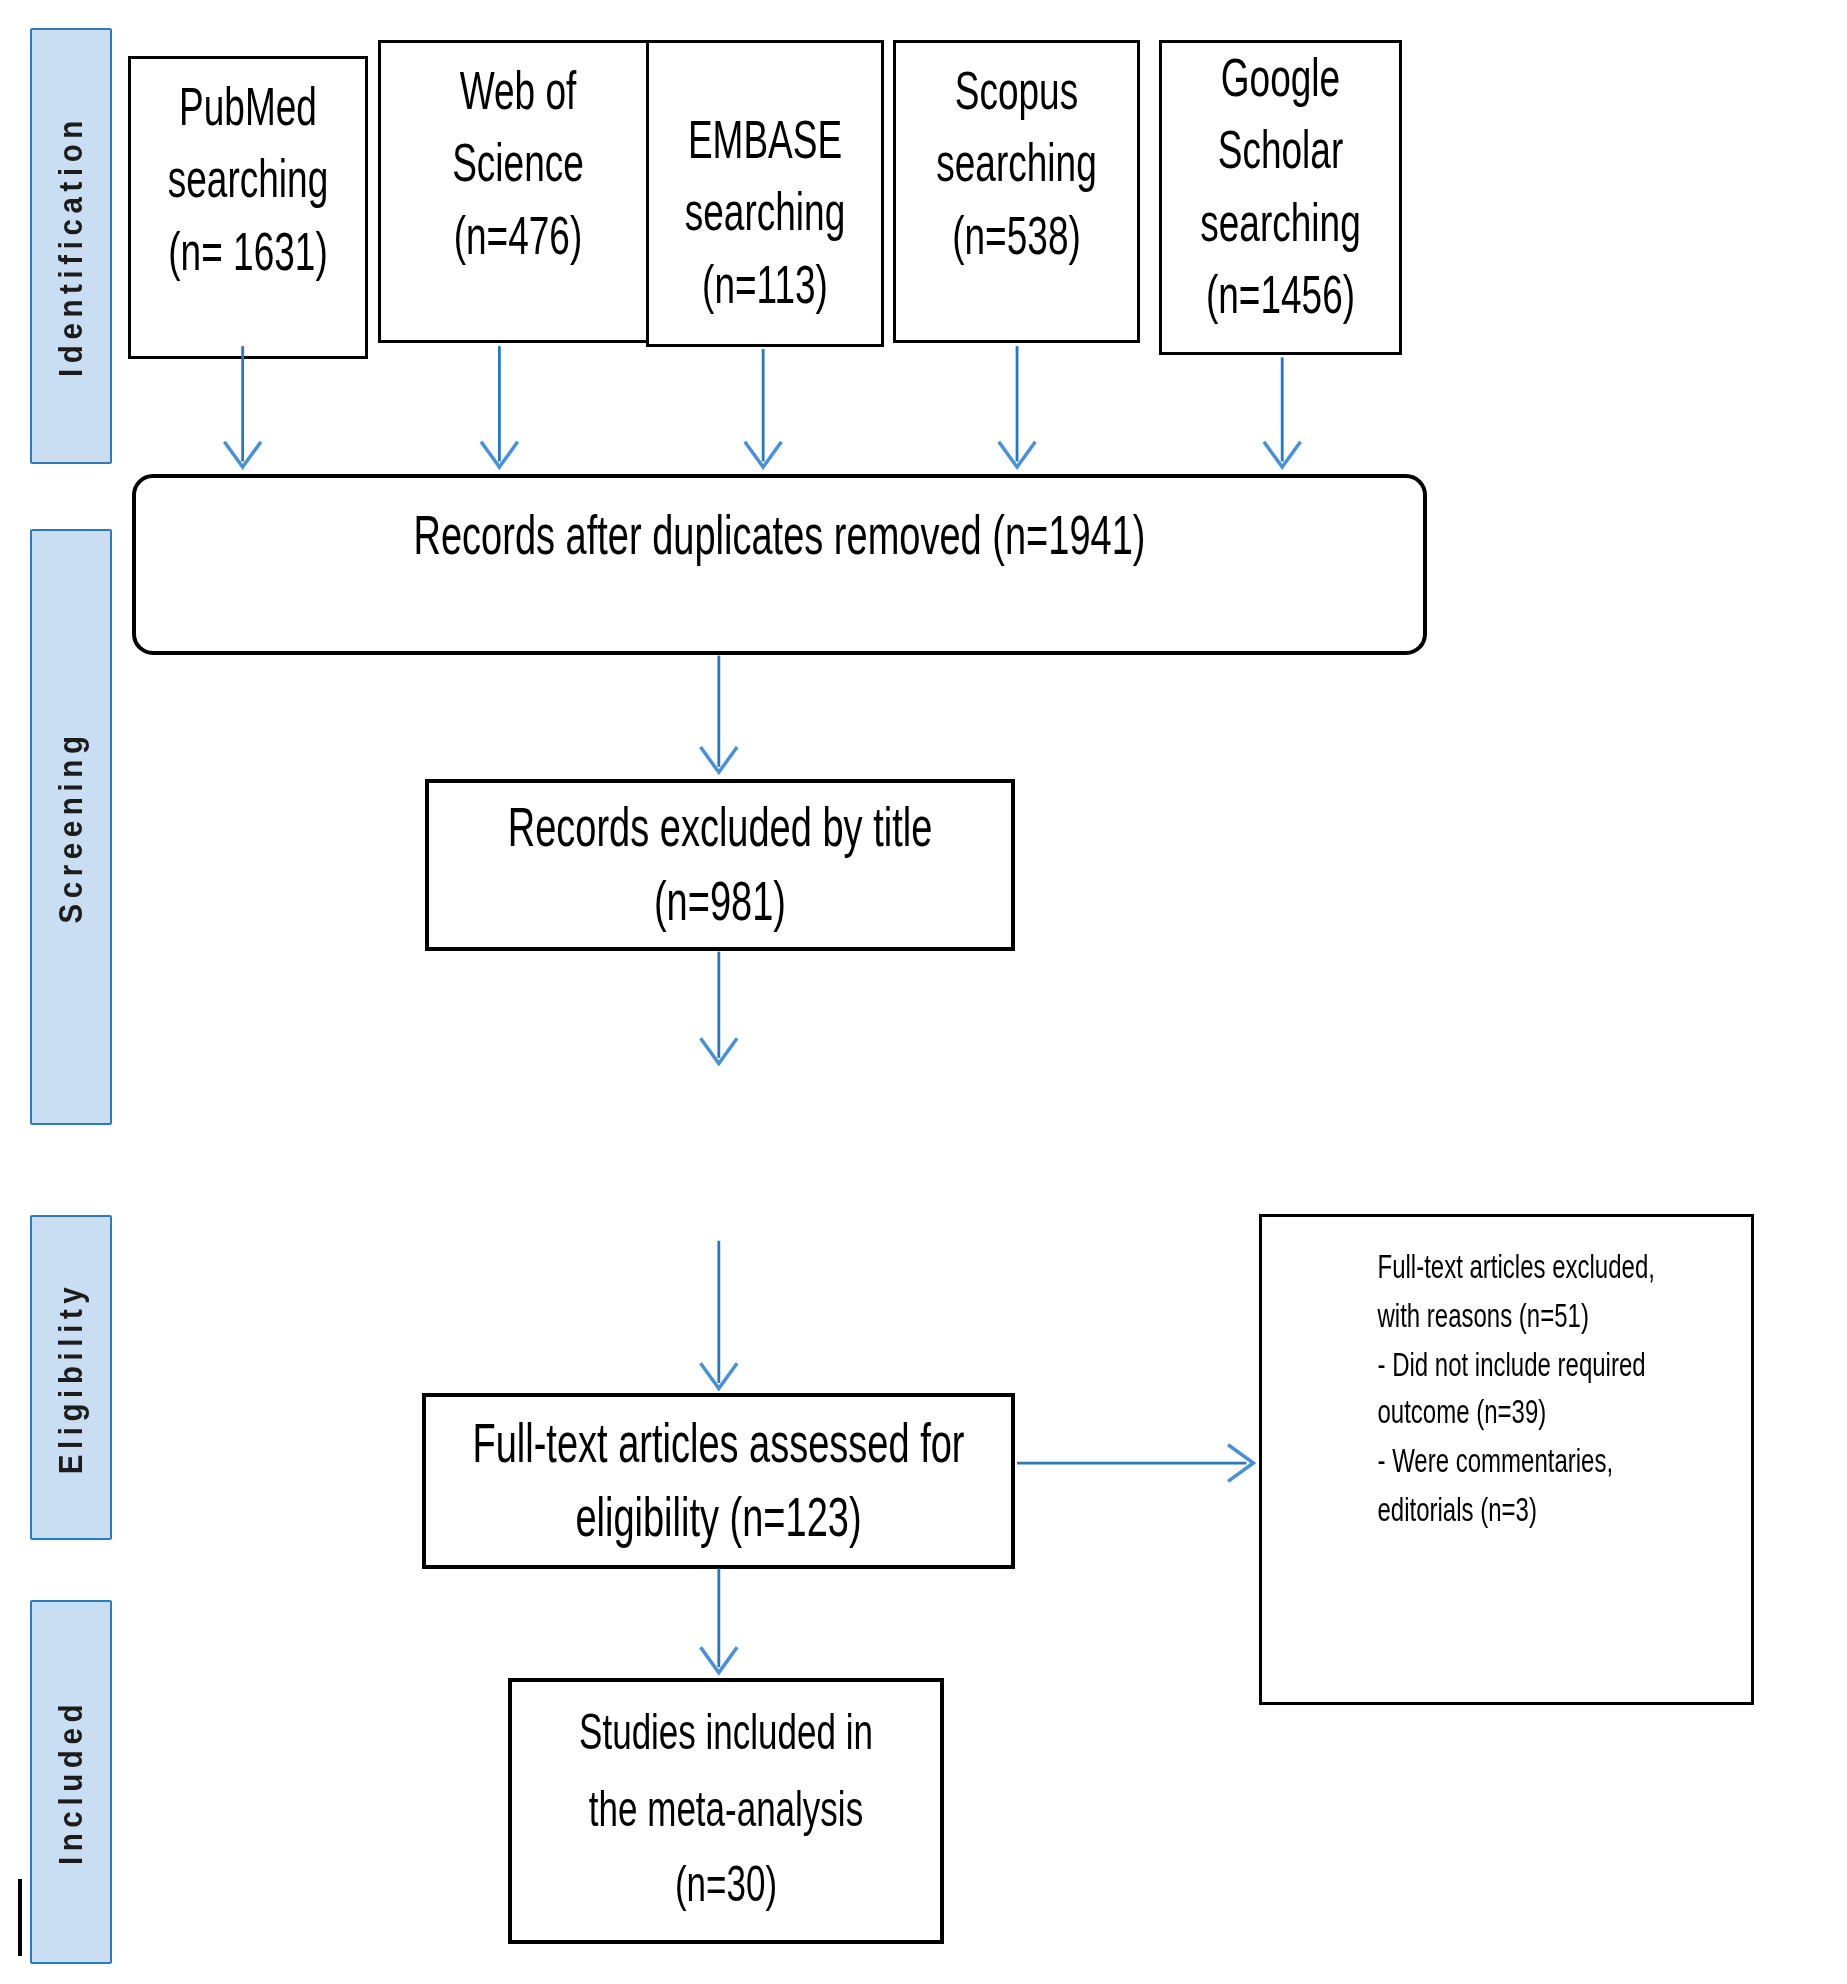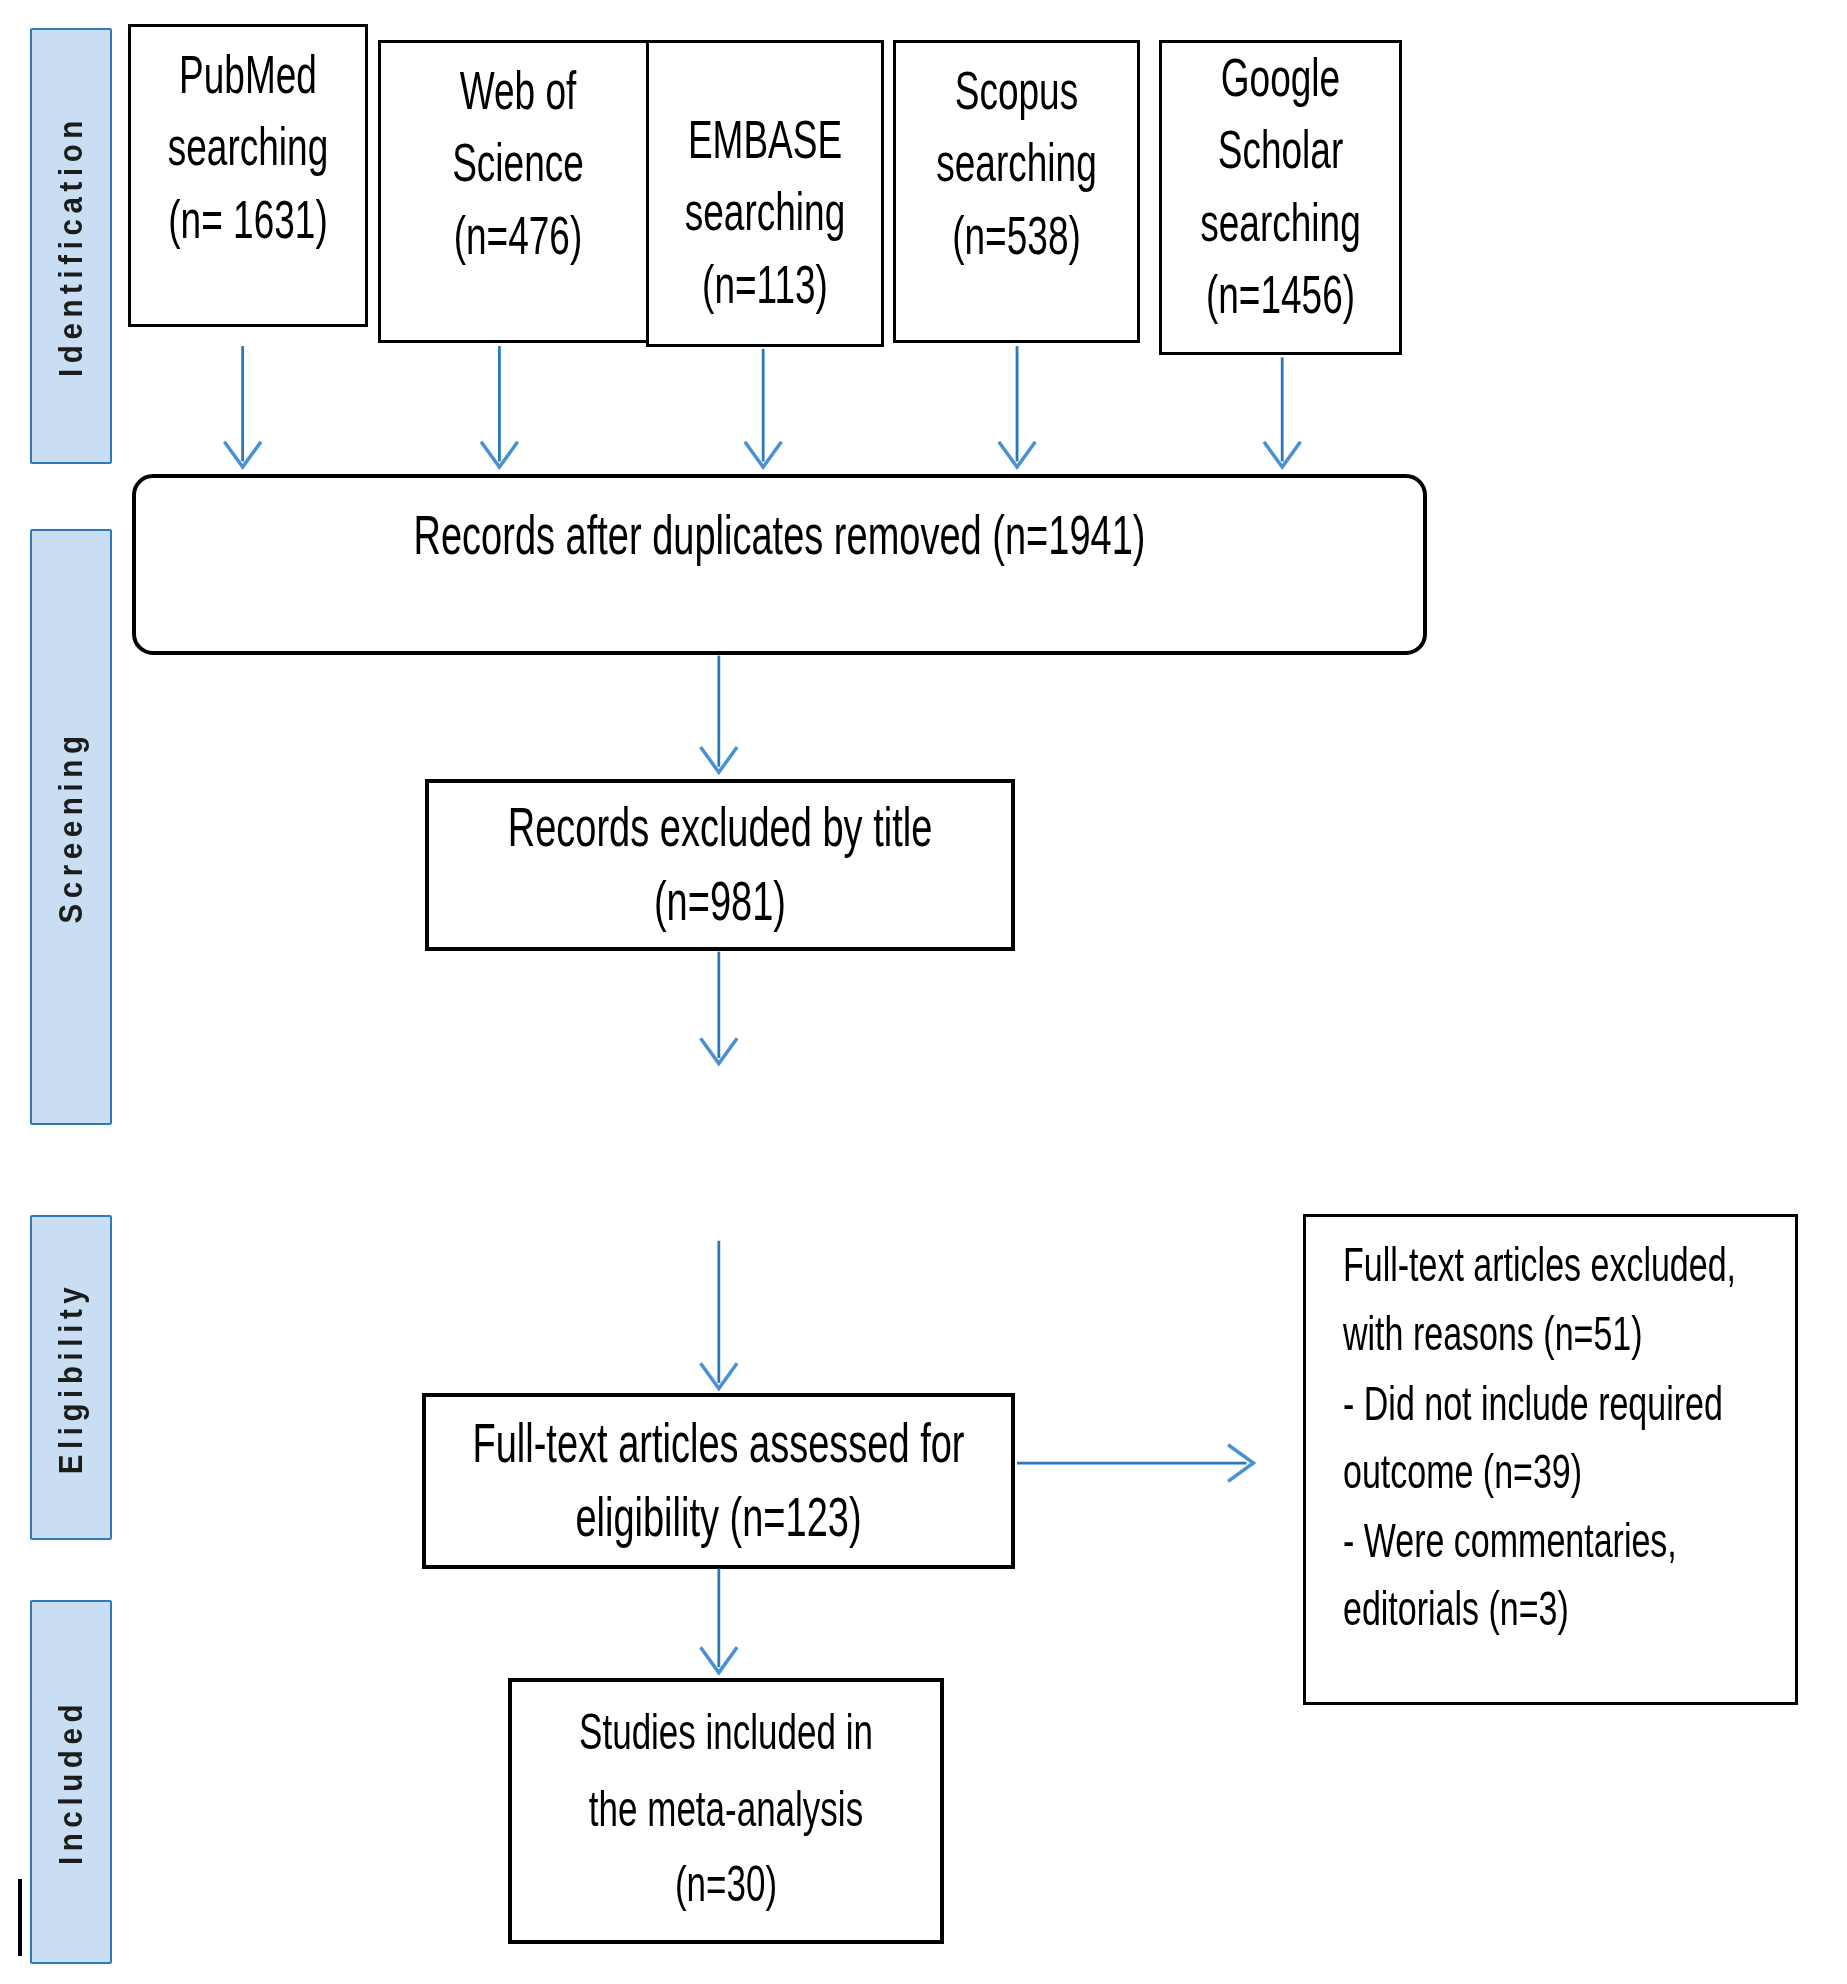--- a/index.html
+++ b/index.html
@@ -46,25 +46,24 @@
   }
   .box .txt{
     white-space:pre-line;
     transform:scaleY(1.45);
   }
   .src{font-size:37px;line-height:1.35;padding-bottom:56px;}
   .mid{border-width:4.2px;font-size:38px;line-height:1.35;}
   .dup{padding-bottom:58px;border-radius:21px;}
   .note{
     border-width:3.5px;
-    align-items:flex-start;justify-content:flex-start;
+    align-items:flex-start;justify-content:center;
     text-align:left;
-    font-size:34px;line-height:1.45;
+    font-size:24px;line-height:1.45;
     padding:55px 17.6px 0 37px;
-    margin-left:44px;
   }
   .note .txt{transform:scaleY(1.4);transform-origin:50% 35%;}
   .fin{border-width:4.2px;font-size:35px;line-height:1.5;padding-bottom:6px;}
   .arrows{position:absolute;left:0;top:0;pointer-events:none;}
   .arrows .shaft{stroke:var(--arrow-blue);stroke-width:4px;fill:none;}
   .arrows .head{stroke:var(--arrow-head);stroke-width:5px;fill:none;}
   .stray{
     position:absolute;background:var(--box-border);
   }
 </style>
@@ -79,21 +78,21 @@
   <div class="stage" style="top:529px;height:596px;">
     <span class="vtext">Screening</span>
   </div>
   <div class="stage" style="top:1215px;height:325px;">
     <span class="vtext">Eligibility</span>
   </div>
   <div class="stage" style="top:1600px;height:364px;">
     <span class="vtext">Included</span>
   </div>
 
-  <div class="box src" style="left:128px;top:24px;width:240px;height:303px;">
+  <div class="box src" style="left:128px;top:56px;width:240px;height:303px;">
     <div class="txt">PubMed
 searching
 (n= 1631)</div>
   </div>
   <div class="box src" style="left:378px;top:40px;width:280px;height:303px;">
     <div class="txt">Web of
 Science
 (n=476)</div>
   </div>
   <div class="box src" style="left:646px;top:40px;width:238px;height:307px;align-items:flex-end;">

